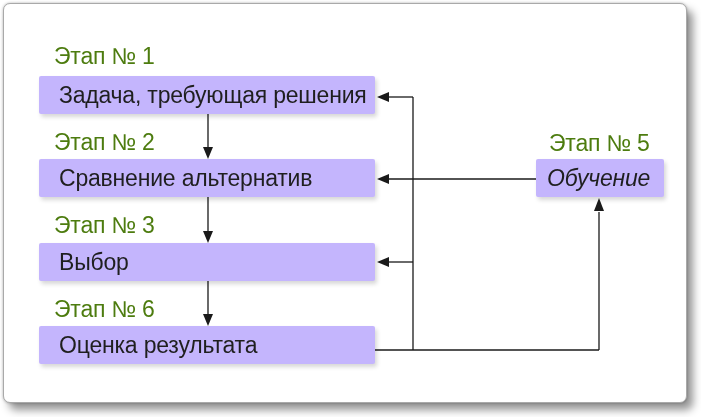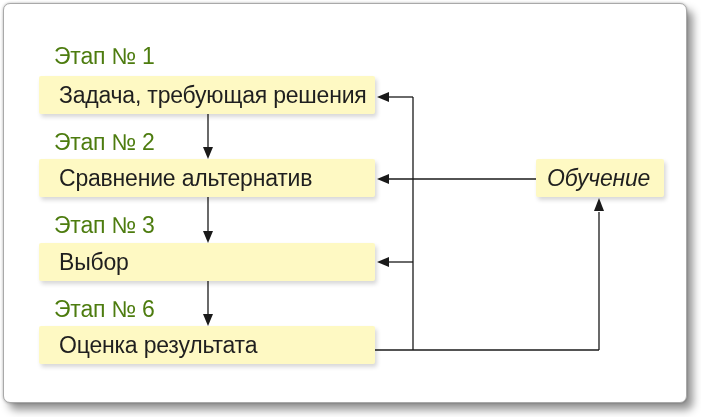--- a/index.html
+++ b/index.html
@@ -36,21 +36,21 @@
     font-size: 23px;
     letter-spacing: -0.2px;
     color: #4d7c0f;
     white-space: nowrap;
     line-height: 1;
   }
   .stage-box {
     position: absolute;
     height: 38px;
     width: 336px;
-    background: #fef9c3;
+    background: #c4b5fd;
     border-radius: 2px;
     box-shadow: 2px 3px 4px rgba(0,0,0,0.16);
     font-size: 23px;
     letter-spacing: -0.2px;
     color: #1f1f1f;
     line-height: 38px;
     padding-left: 20px;
     box-sizing: border-box;
     white-space: nowrap;
   }
@@ -98,16 +98,17 @@
 
     <div class="stage-label" style="left:50px; top:127px">Этап № 2</div>
     <div class="stage-box" style="left:35px; top:155px">Сравнение альтернатив</div>
 
     <div class="stage-label" style="left:50px; top:210px">Этап № 3</div>
     <div class="stage-box" style="left:35px; top:239px">Выбор</div>
 
     <div class="stage-label" style="left:50px; top:294px">Этап № 6</div>
     <div class="stage-box" style="left:35px; top:322px">Оценка результата</div>
 
+    <div class="stage-label" style="left:545px; top:128px">Этап № 5</div>
     <div class="stage-box small" style="left:532px; top:155px">Обучение</div>
 
   </div>
 </div>
 
 </body></html>

